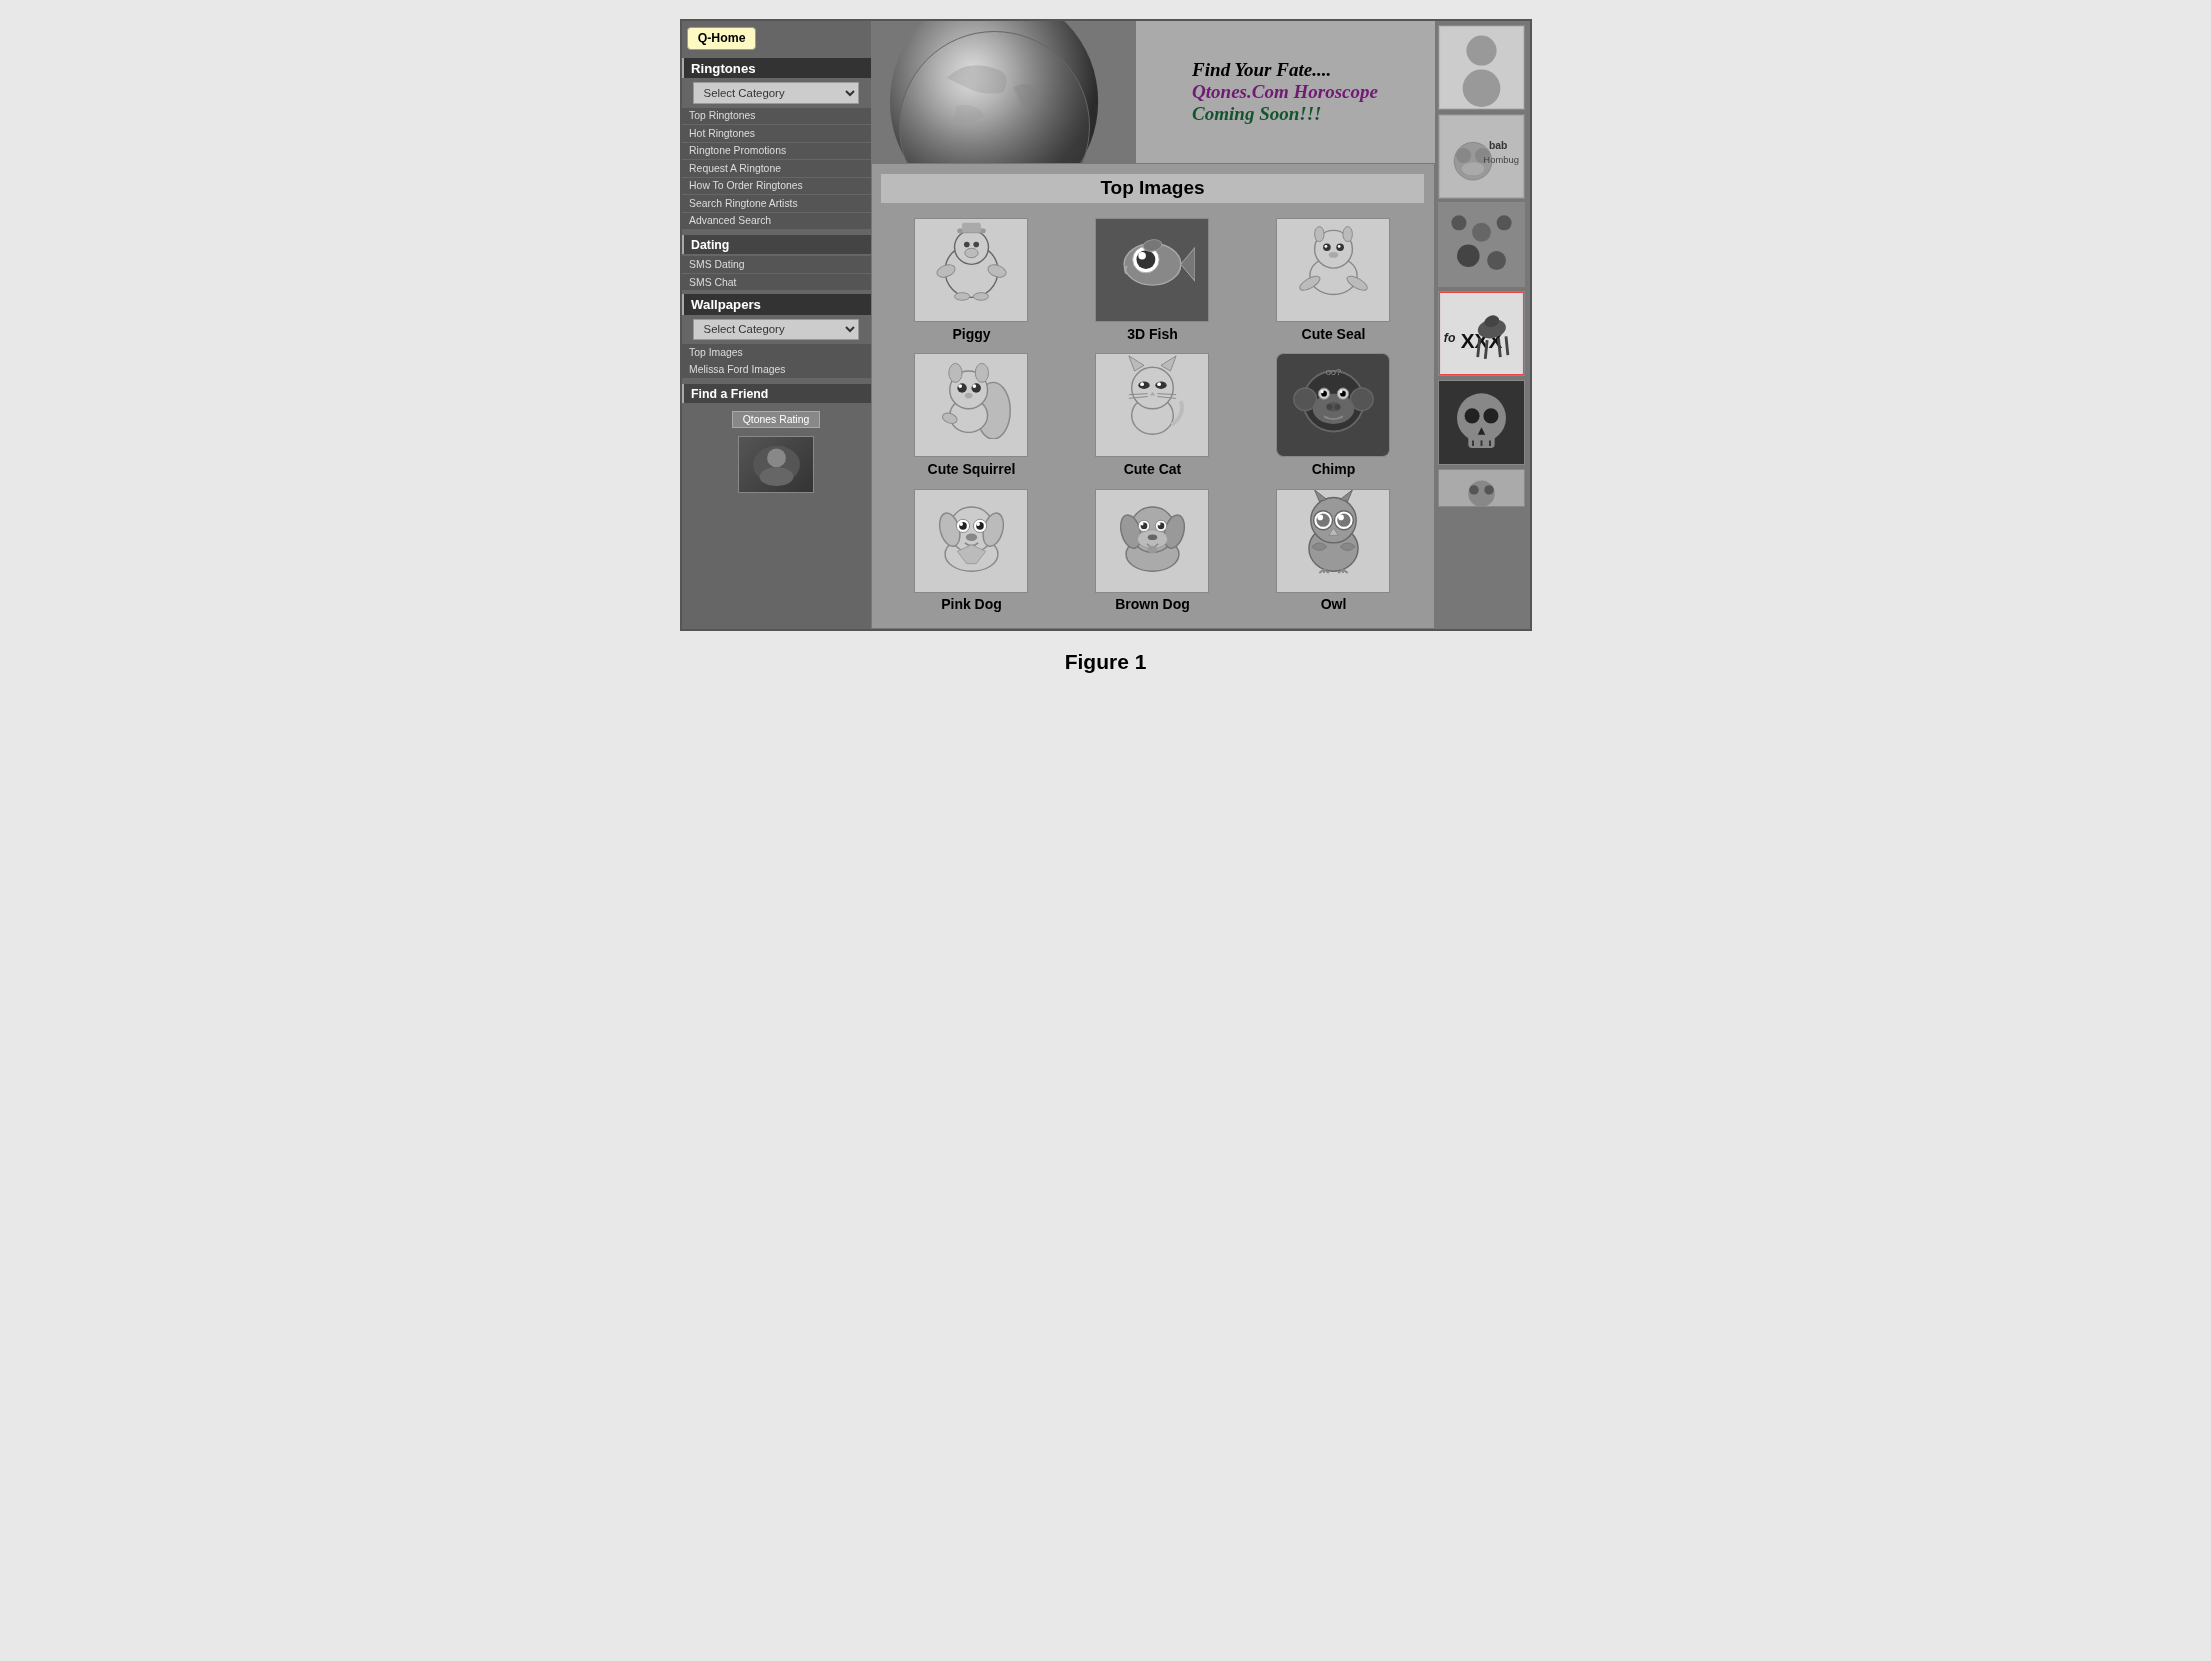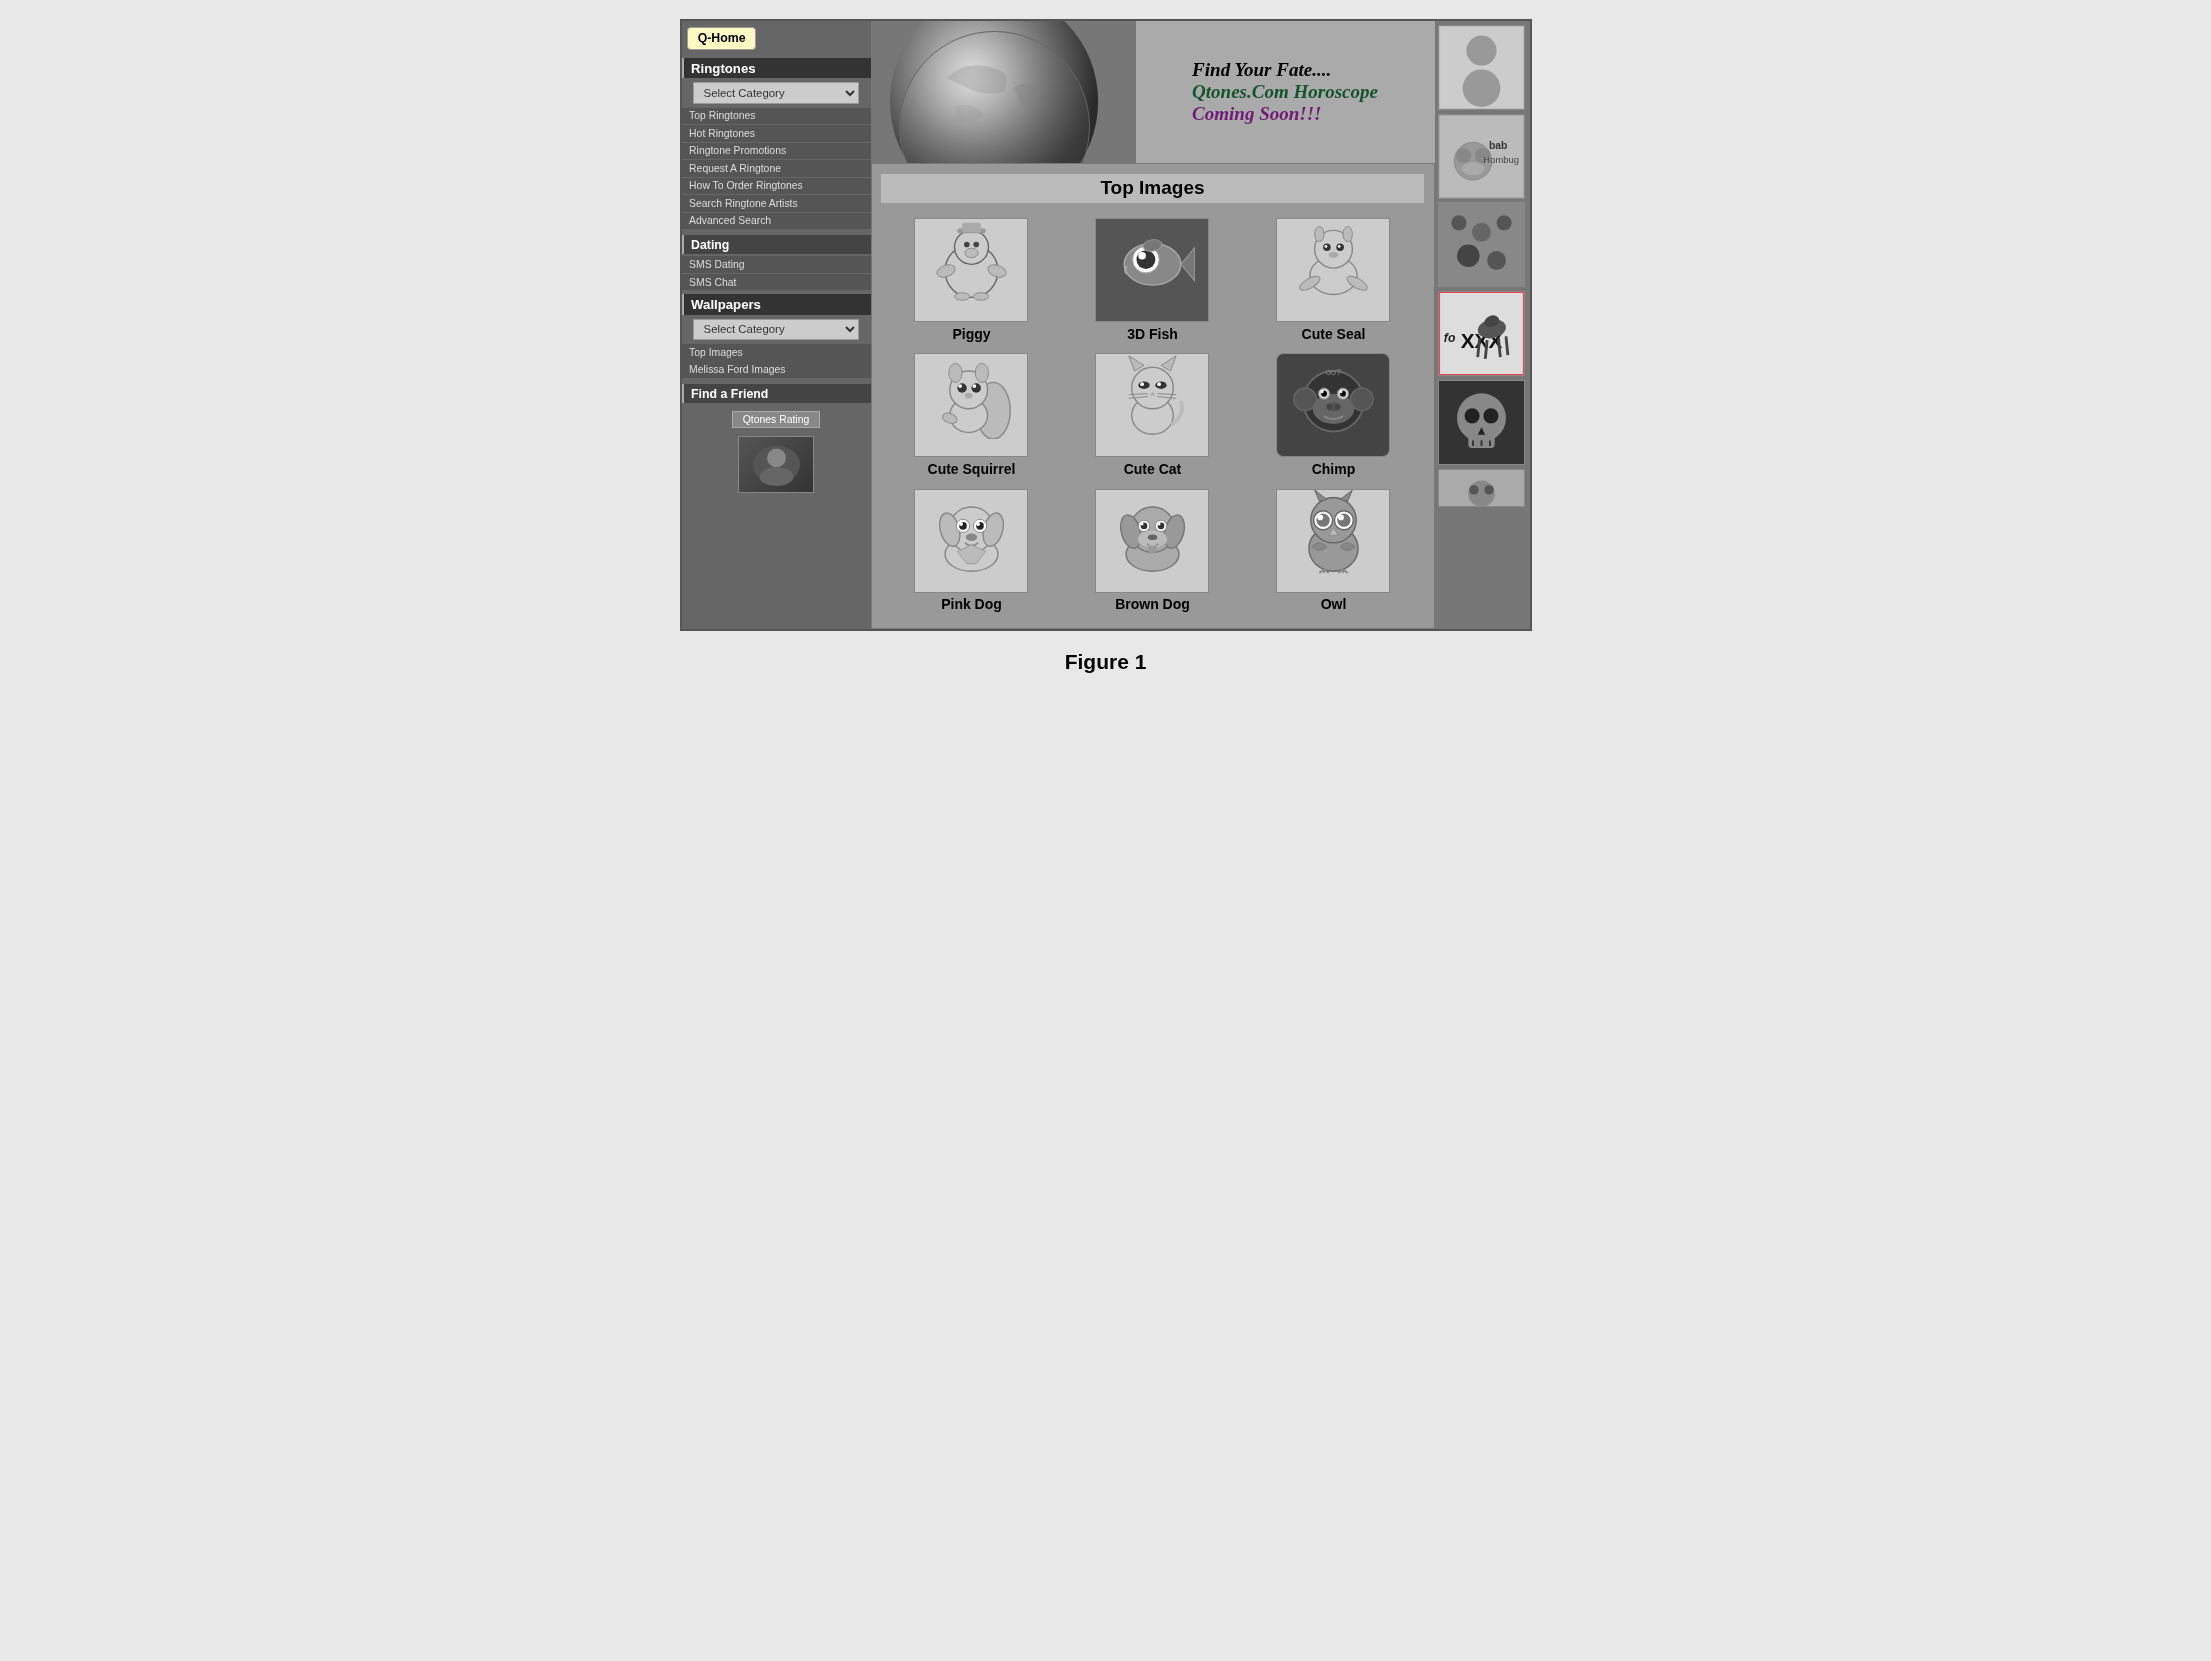--- a/index.html
+++ b/index.html
@@ -166,28 +166,28 @@
     .horoscope-text .line1 {
       font-size: 19px;
       font-weight: bold;
       font-style: italic;
       color: #000;
     }
     .horoscope-text .line2 {
       font-size: 19px;
       font-weight: bold;
       font-style: italic;
-      color: #14532d;
+      color: #701a75;
       text-transform: capitalize;
     }
     .horoscope-text .line3 {
       font-size: 19px;
       font-weight: bold;
       font-style: italic;
-      color: #701a75;
+      color: #14532d;
     }
 
     .top-images-section {
       background: #999;
       border: 1.9px solid #777;
       margin: 0;
       padding: 9.5px;
     }
 
     .top-images-title {

